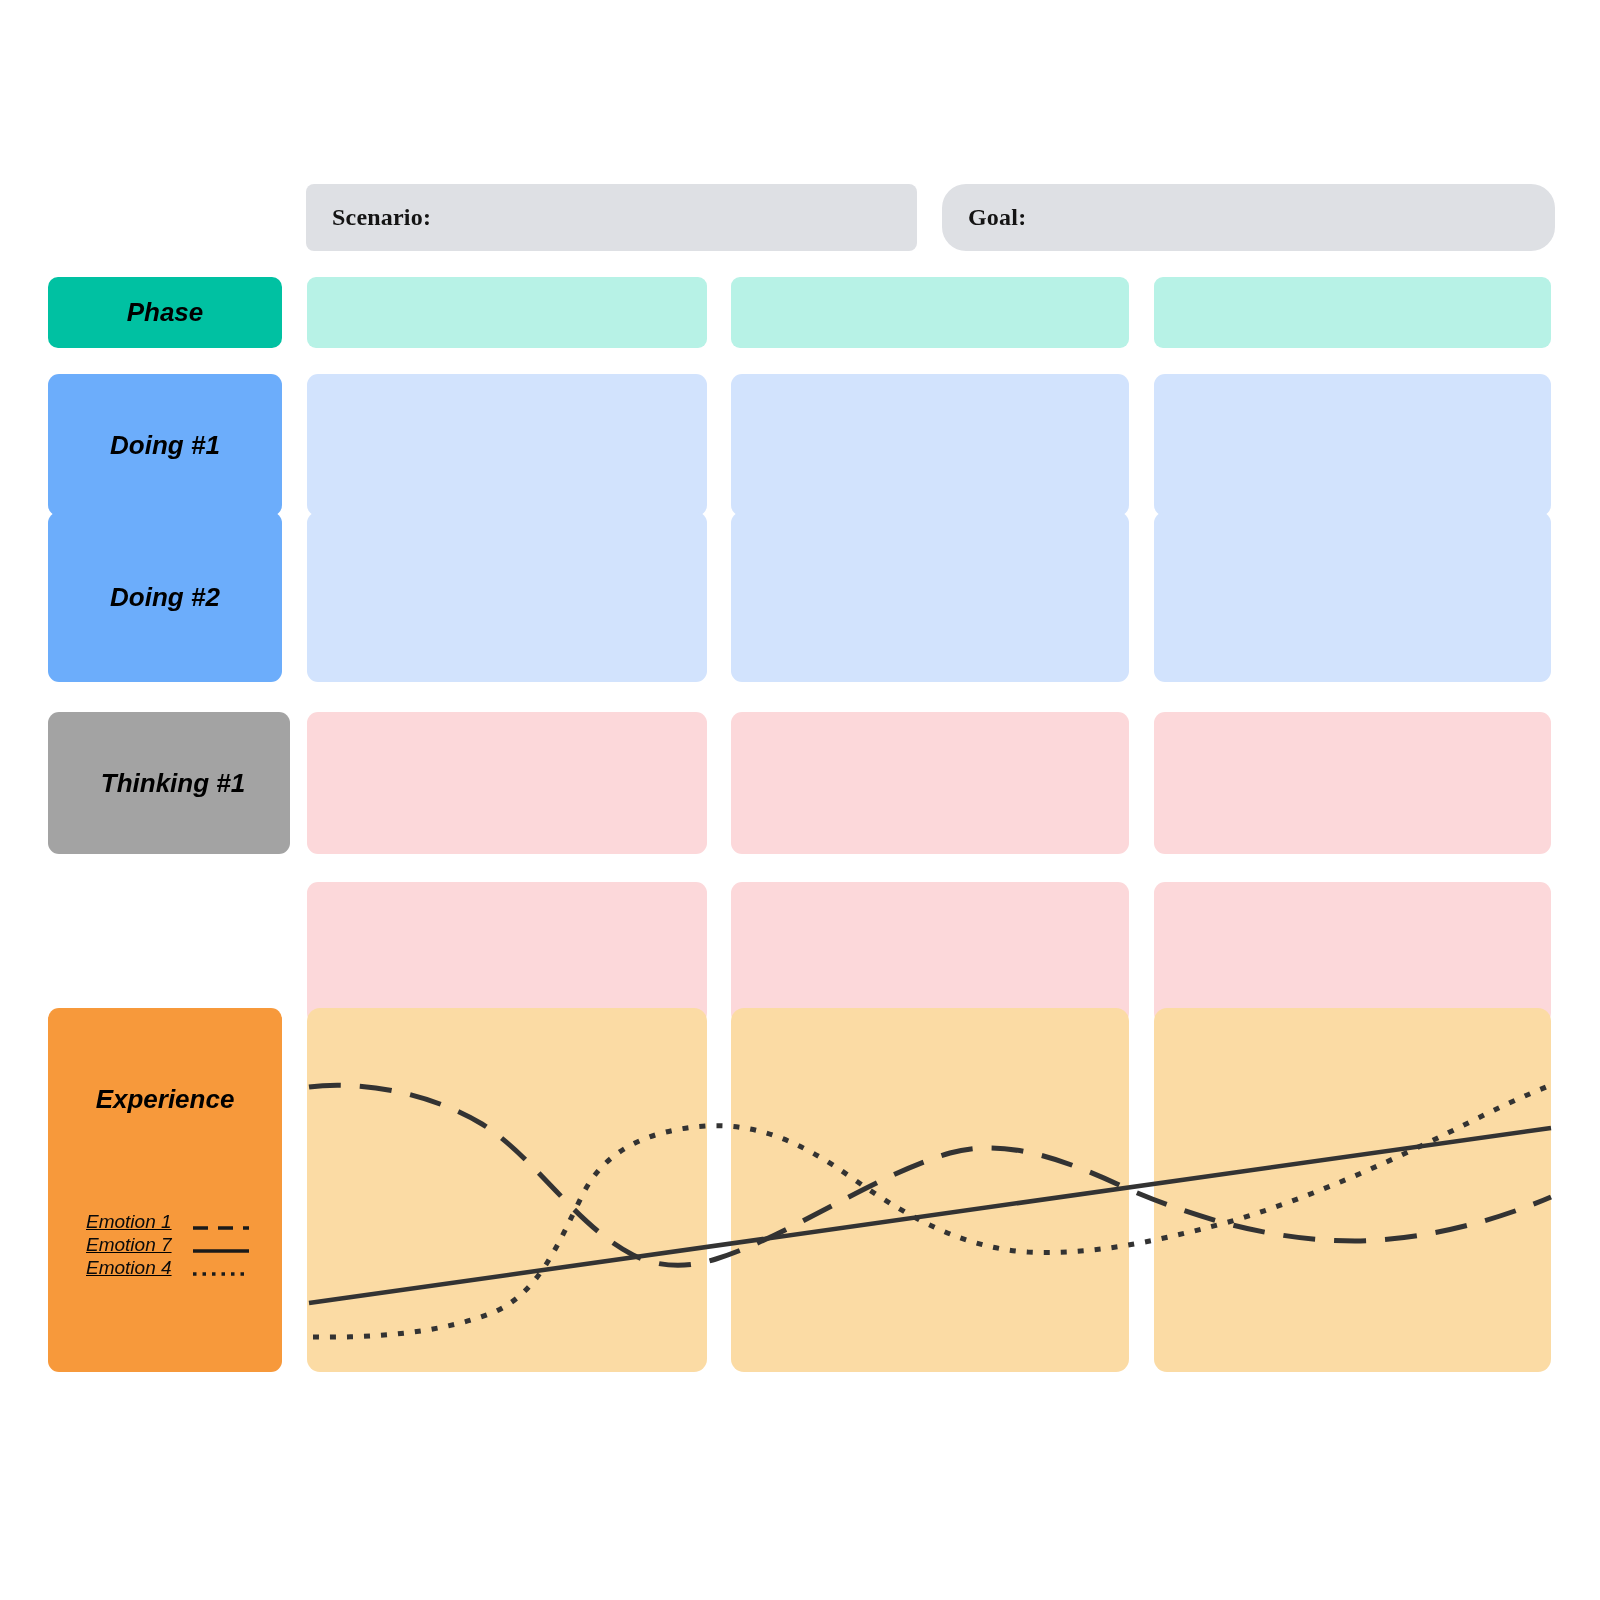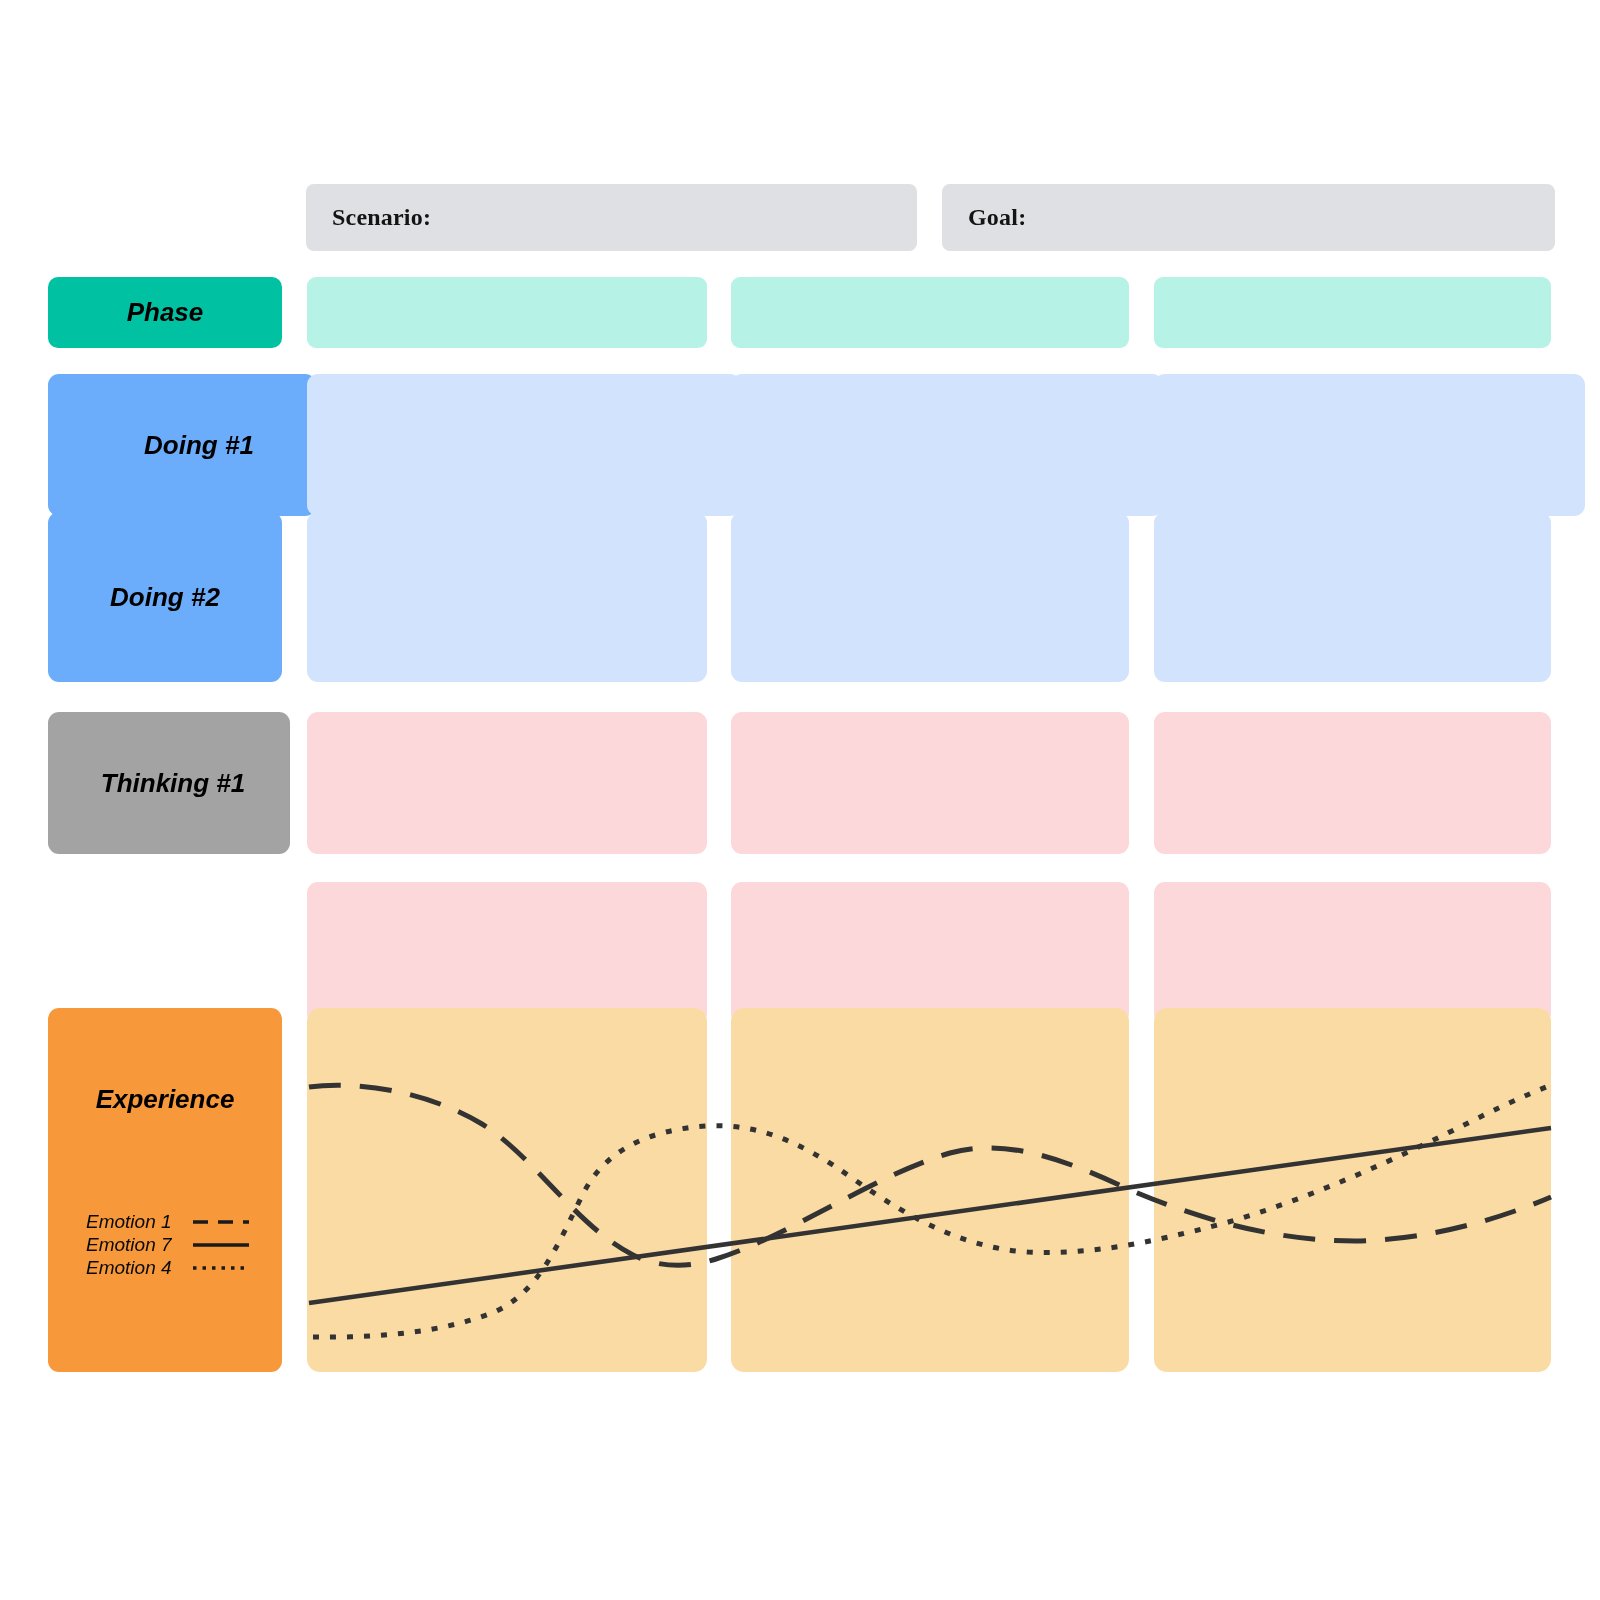--- a/index.html
+++ b/index.html
@@ -7,58 +7,58 @@
     position:relative;width:1600px;height:1600px;background:#ffffff;
     font-family:"Liberation Sans",sans-serif;overflow:hidden;
   }
   
   .hdr{
     position:absolute;top:184px;height:67px;background:#DEE0E4;border-radius:8px;
     display:flex;align-items:center;padding-left:26px;box-sizing:border-box;
     font-weight:700;font-size:24px;color:#141414;letter-spacing:.2px;font-family:Liberation Serif, serif;
   }
   .hdr-scenario{left:306px;width:611px;}
-  .hdr-goal{left:942px;width:613px;}
+  .hdr-goal{left:942px;width:613px;border-radius:24px;}
 
   
   .lab{
     position:absolute;left:48px;width:234px;border-radius:11px;
     display:flex;align-items:center;justify-content:center;
     font-weight:700;font-style:italic;font-size:26px;color:#000;
   }
   
   .cell{position:absolute;border-radius:11px;}
   .c1{left:307px;width:400px;}
   .c2{left:731px;width:398px;}
   .c3{left:1154px;width:397px;}
 
   
   .r0{top:277px;height:71px;}
-  .r1{top:374px;height:142px;padding-left:34px;}
+  .r1{top:374px;height:142px;}
   .r2{top:512px;height:170px;}
   .r3{top:712px;height:142px;}
   .r4{top:882px;height:142px;}
   .r5{top:1008px;height:364px;}
 
   
   .phase-lab{background:#00C1A2;border-radius:10px;}
   .phase-cell{background:#B7F2E6;border-radius:9px;}
   .doing-lab{background:#6CADFB;}
   .doing-cell{background:#D2E3FD;}
   .think-lab{background:#a3a3a3;padding-left:8px;}
   .think-cell{background:#FCD8DA;}
   .exp-lab{background:#F7993B;display:block;}
   .exp-cell{background:#FBDBA4;border-radius:13px;}
 
   .exp-title{
     position:absolute;top:76px;left:0;width:100%;text-align:center;
     font-weight:700;font-style:italic;font-size:26px;color:#000;
   }
   .legend{position:absolute;left:38px;top:202px;}
-  .lrow{display:flex;align-items:center;height:23px;}
+  .lrow{display:flex;align-items:flex-end;height:23px;text-decoration:underline;}
   .ltext{
     font-style:italic;font-size:19px;color:#0a0a0a;width:106px;
     white-space:nowrap;font-weight:400;
   }
   .lsample{width:58px;height:10px;flex:0 0 auto;}
   .lsample line{stroke:#1a1a1a;stroke-width:3.6;fill:none;}
   .ls-dashed{stroke-dasharray:15 10;}
   .ls-dotted{stroke-dasharray:3.5 6;}
 
   

